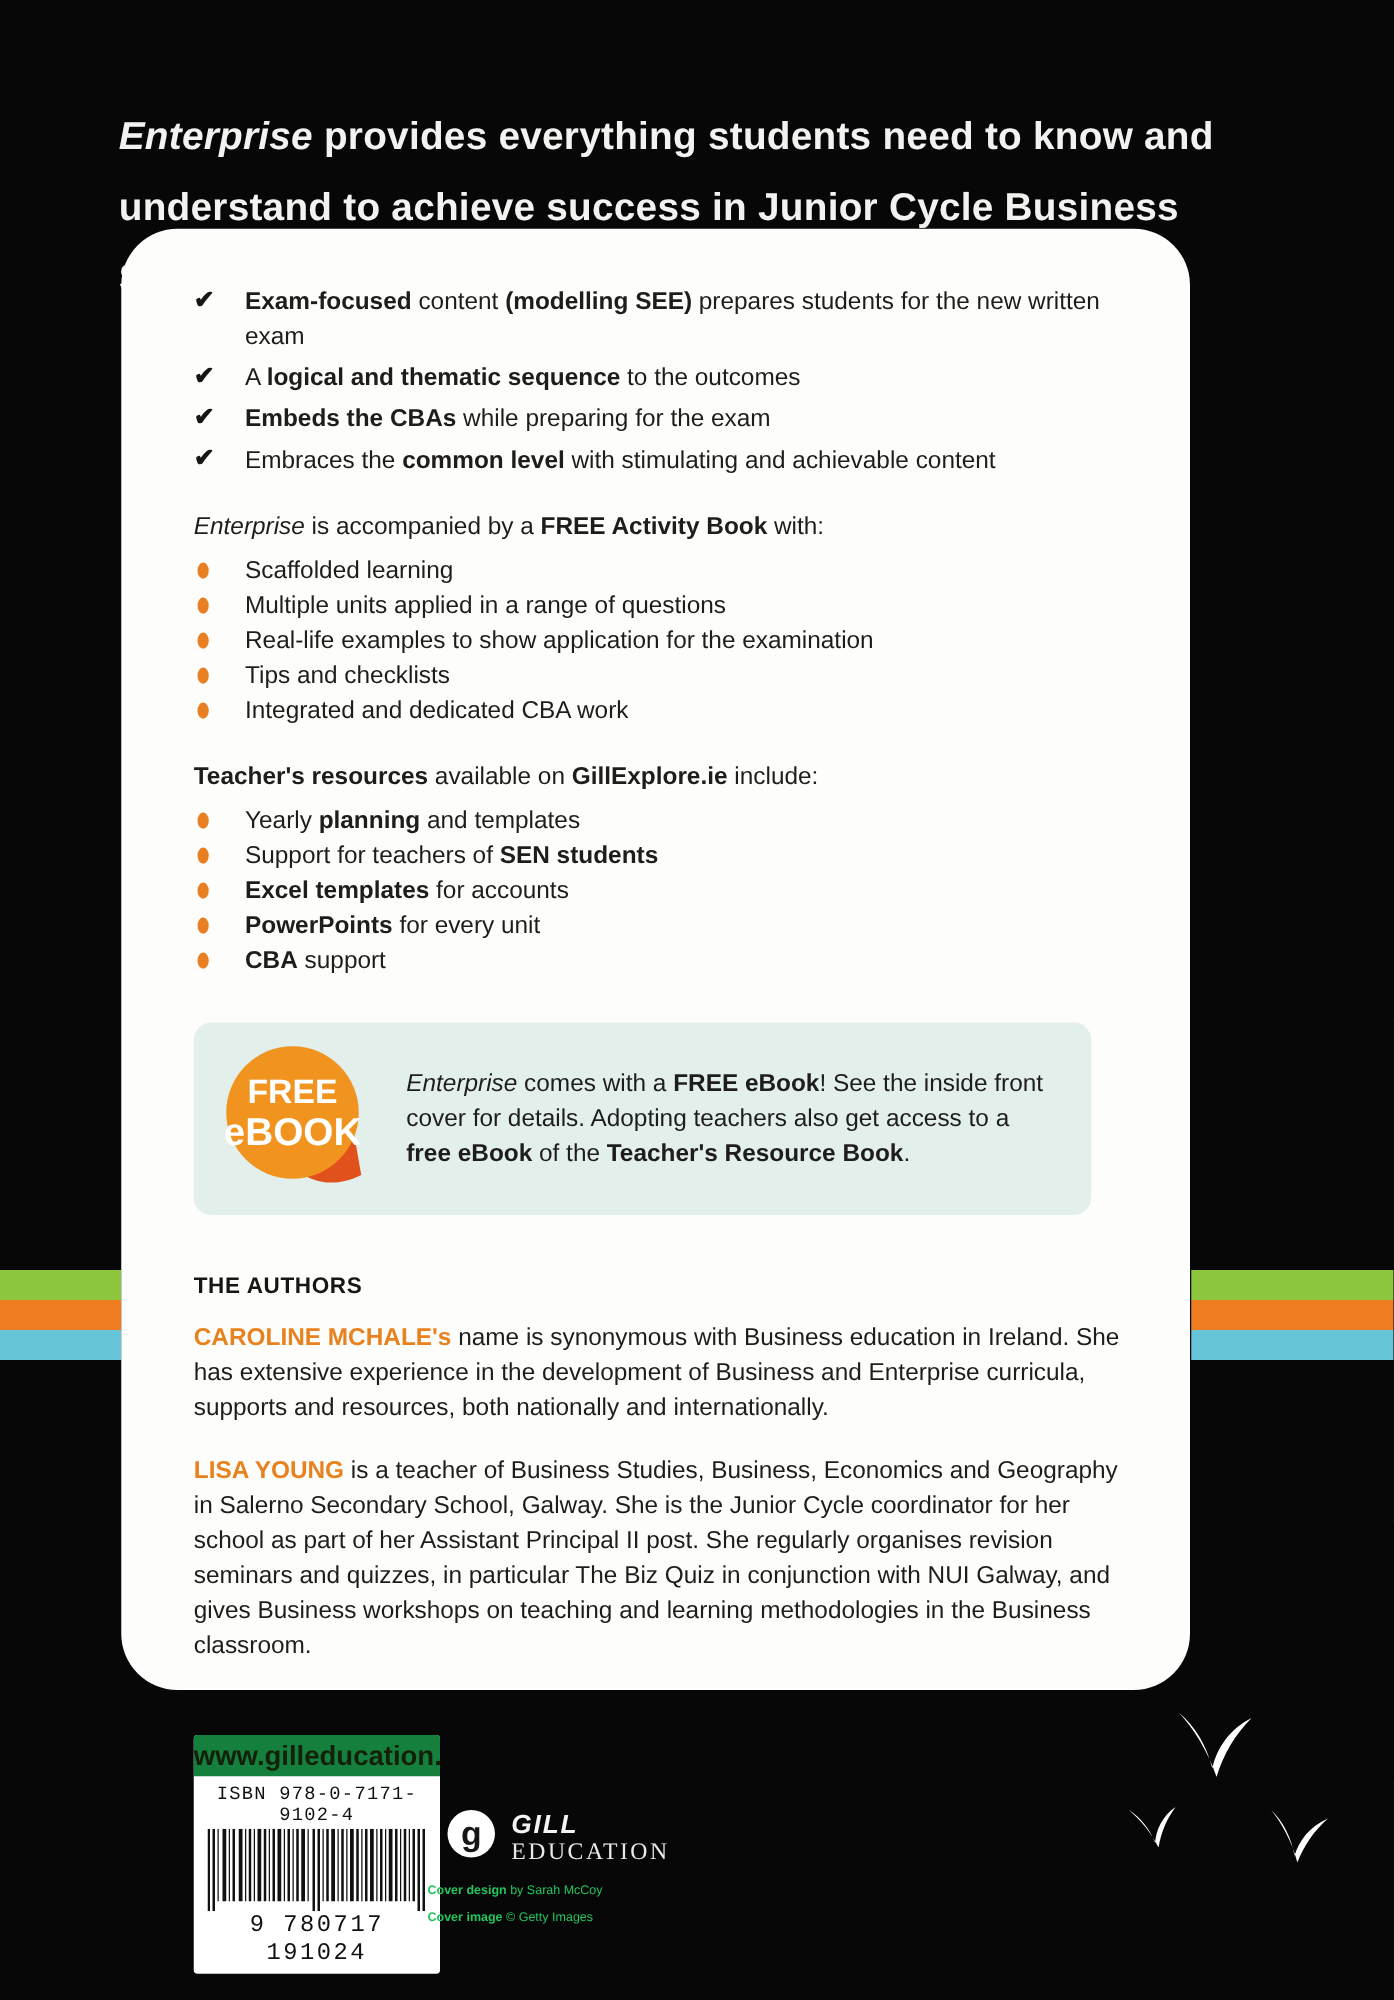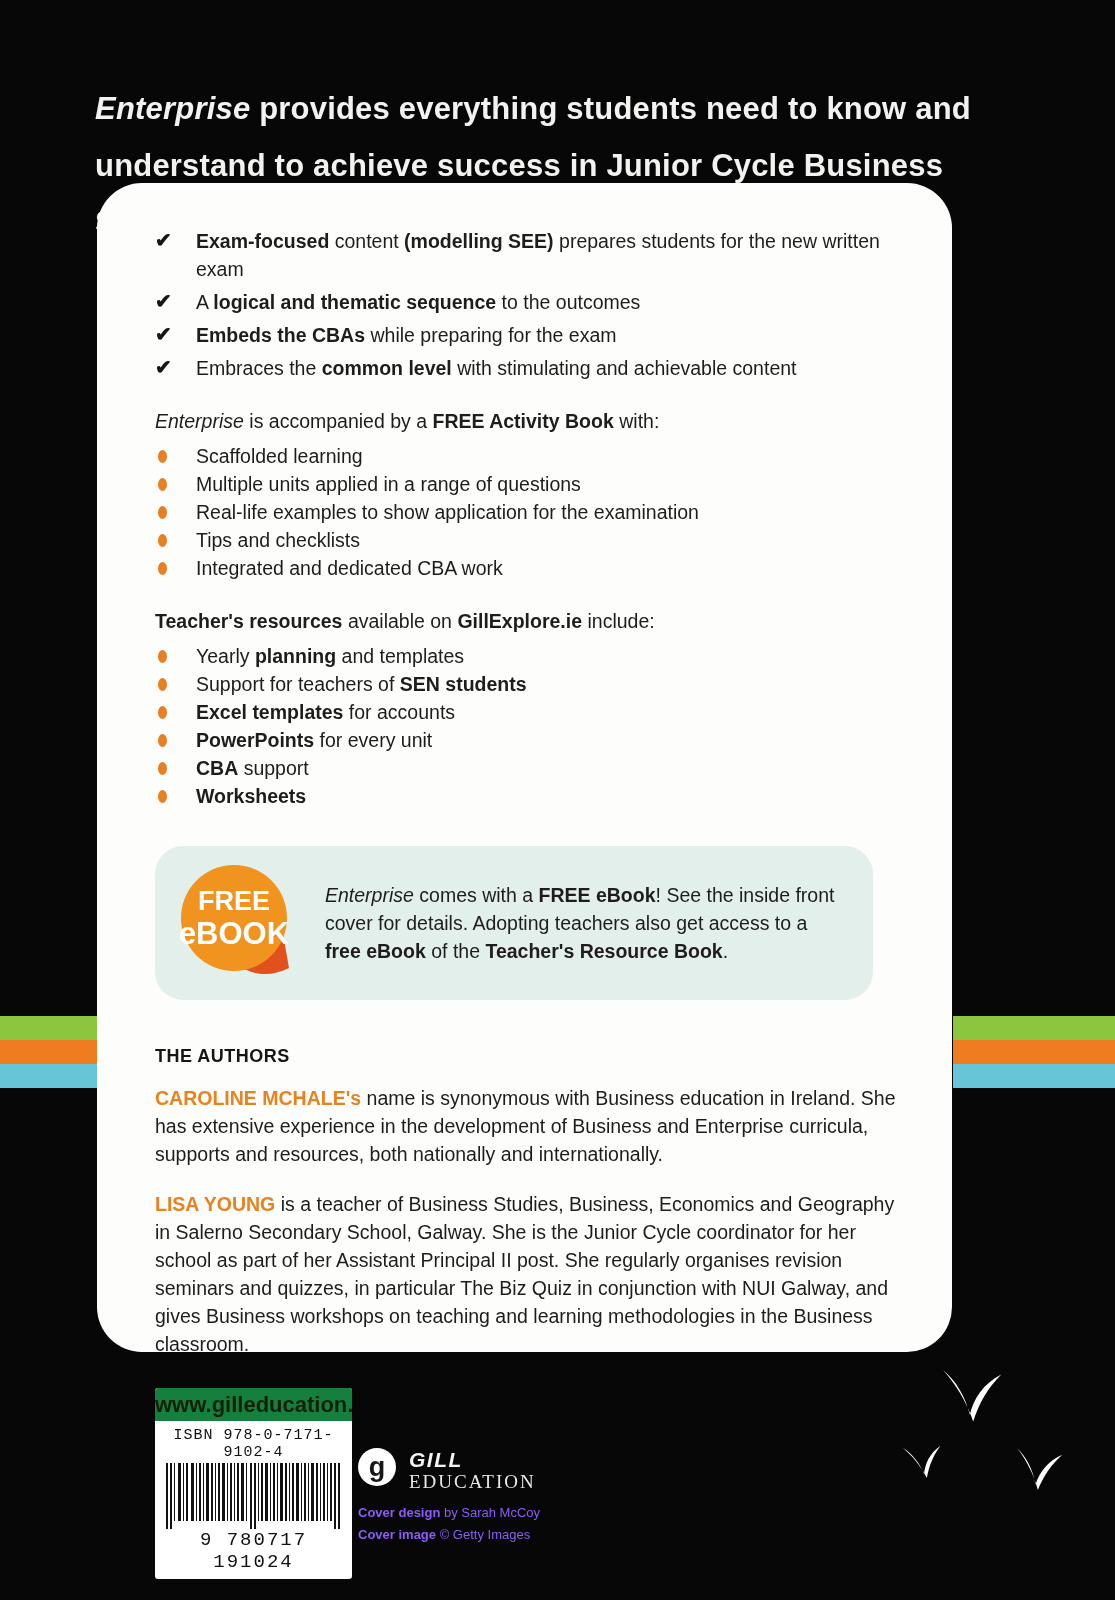--- a/index.html
+++ b/index.html
@@ -44,21 +44,21 @@
   .bullets { margin-top:7px; }
   .bullets li { position:relative; padding-left:41px; margin-bottom:0px; }
   .bullets .dot {
     position:absolute; left:3px; top:8px; width:9px; height:13px;
     background:#e87f22; border-radius:50%;
   }
 
   
   .ebook {
     margin-top:36px; width:718px; box-sizing:border-box;
-    background:#e3efeb; border-radius:28px;
+    background:#e3efeb; border-radius:14px;
     padding:16px 28px 16px 22px;
     display:flex; align-items:center; gap:26px;
   }
   .ebook-badge { flex:0 0 122px; height:122px; }
   .ebook-text { font-size:19.5px; line-height:28px; }
 
   
   .authors-heading {
     margin-top:42px; font-size:18px; font-weight:700; letter-spacing:0.5px;
     color:#171614;
@@ -95,22 +95,22 @@
     color:#161616; font-weight:700; font-size:27px;
     display:flex; align-items:center; justify-content:center;
   }
   .pub-name { color:#f4f4f4; padding-top:1px; }
   .pub-gill { font-weight:700; font-size:21px; letter-spacing:1.5px; line-height:21px;font-style:italic; }
   .pub-edu  {
     font-family:"Liberation Serif", serif; font-size:19px; letter-spacing:2px;
     line-height:23px; color:#e8e8e8;
   }
   .credits {
-    position:absolute; left:358px; top:1502px; z-index:2;
-    color:#8b5cf6; font-size:13px; line-height:22px;
+    position:absolute; left:342px; top:1502px; z-index:2;
+    color:#22c55e; font-size:10px; line-height:22px;
   }
   .birds { position:absolute; left:893px; top:1362px; z-index:2; }
 </style>
 </head>
 <body>
 
 <div class="page">
 
   <div class="heading">
     <div><span class="i">Enterprise</span><span> provides everything students need to know and</span></div>
@@ -154,21 +154,20 @@
       <li><span class="dot"></span><span><span>Integrated and dedicated CBA work</span></span></li>
     </ul>
 
     <div class="section-intro"><span class="b">Teacher's resources</span><span> available on </span><span class="b">GillExplore.ie</span><span> include:</span></div>
     <ul class="bullets">
       <li><span class="dot"></span><span><span>Yearly </span><span class="b">planning</span><span> and templates</span></span></li>
       <li><span class="dot"></span><span><span>Support for teachers of </span><span class="b">SEN students</span></span></li>
       <li><span class="dot"></span><span><span class="b">Excel templates</span><span> for accounts</span></span></li>
       <li><span class="dot"></span><span><span class="b">PowerPoints</span><span> for every unit</span></span></li>
       <li><span class="dot"></span><span><span class="b">CBA</span><span> support</span></span></li>
-      <li><span class="dot"></span><span><span class="b">Worksheets</span></span></li>
     </ul>
 
     <div class="ebook">
       <svg class="ebook-badge" viewBox="0 0 122 122">
         <path d="M62,92 C82,98 96,90 106,72 L112,106 C92,116 74,113 60,102 Z" fill="#e0511c"></path>
         <circle cx="57" cy="56" r="53" fill="#f0931f"></circle>
         <text x="57" y="48" text-anchor="middle" font-family="Liberation Sans, sans-serif" font-size="27" font-weight="700" fill="#ffffff">FREE</text>
         <text x="57" y="82" text-anchor="middle" font-family="Liberation Sans, sans-serif" font-size="31" font-weight="700" fill="#ffffff">eBOOK</text>
       </svg>
       <div class="ebook-text"><span class="i">Enterprise</span><span> comes with a </span><span class="b">FREE eBook</span><span>! See the inside front cover for details. Adopting teachers also get access to a </span><span class="b">free eBook</span><span> of the </span><span class="b">Teacher's Resource Book</span><span>.</span></div>

